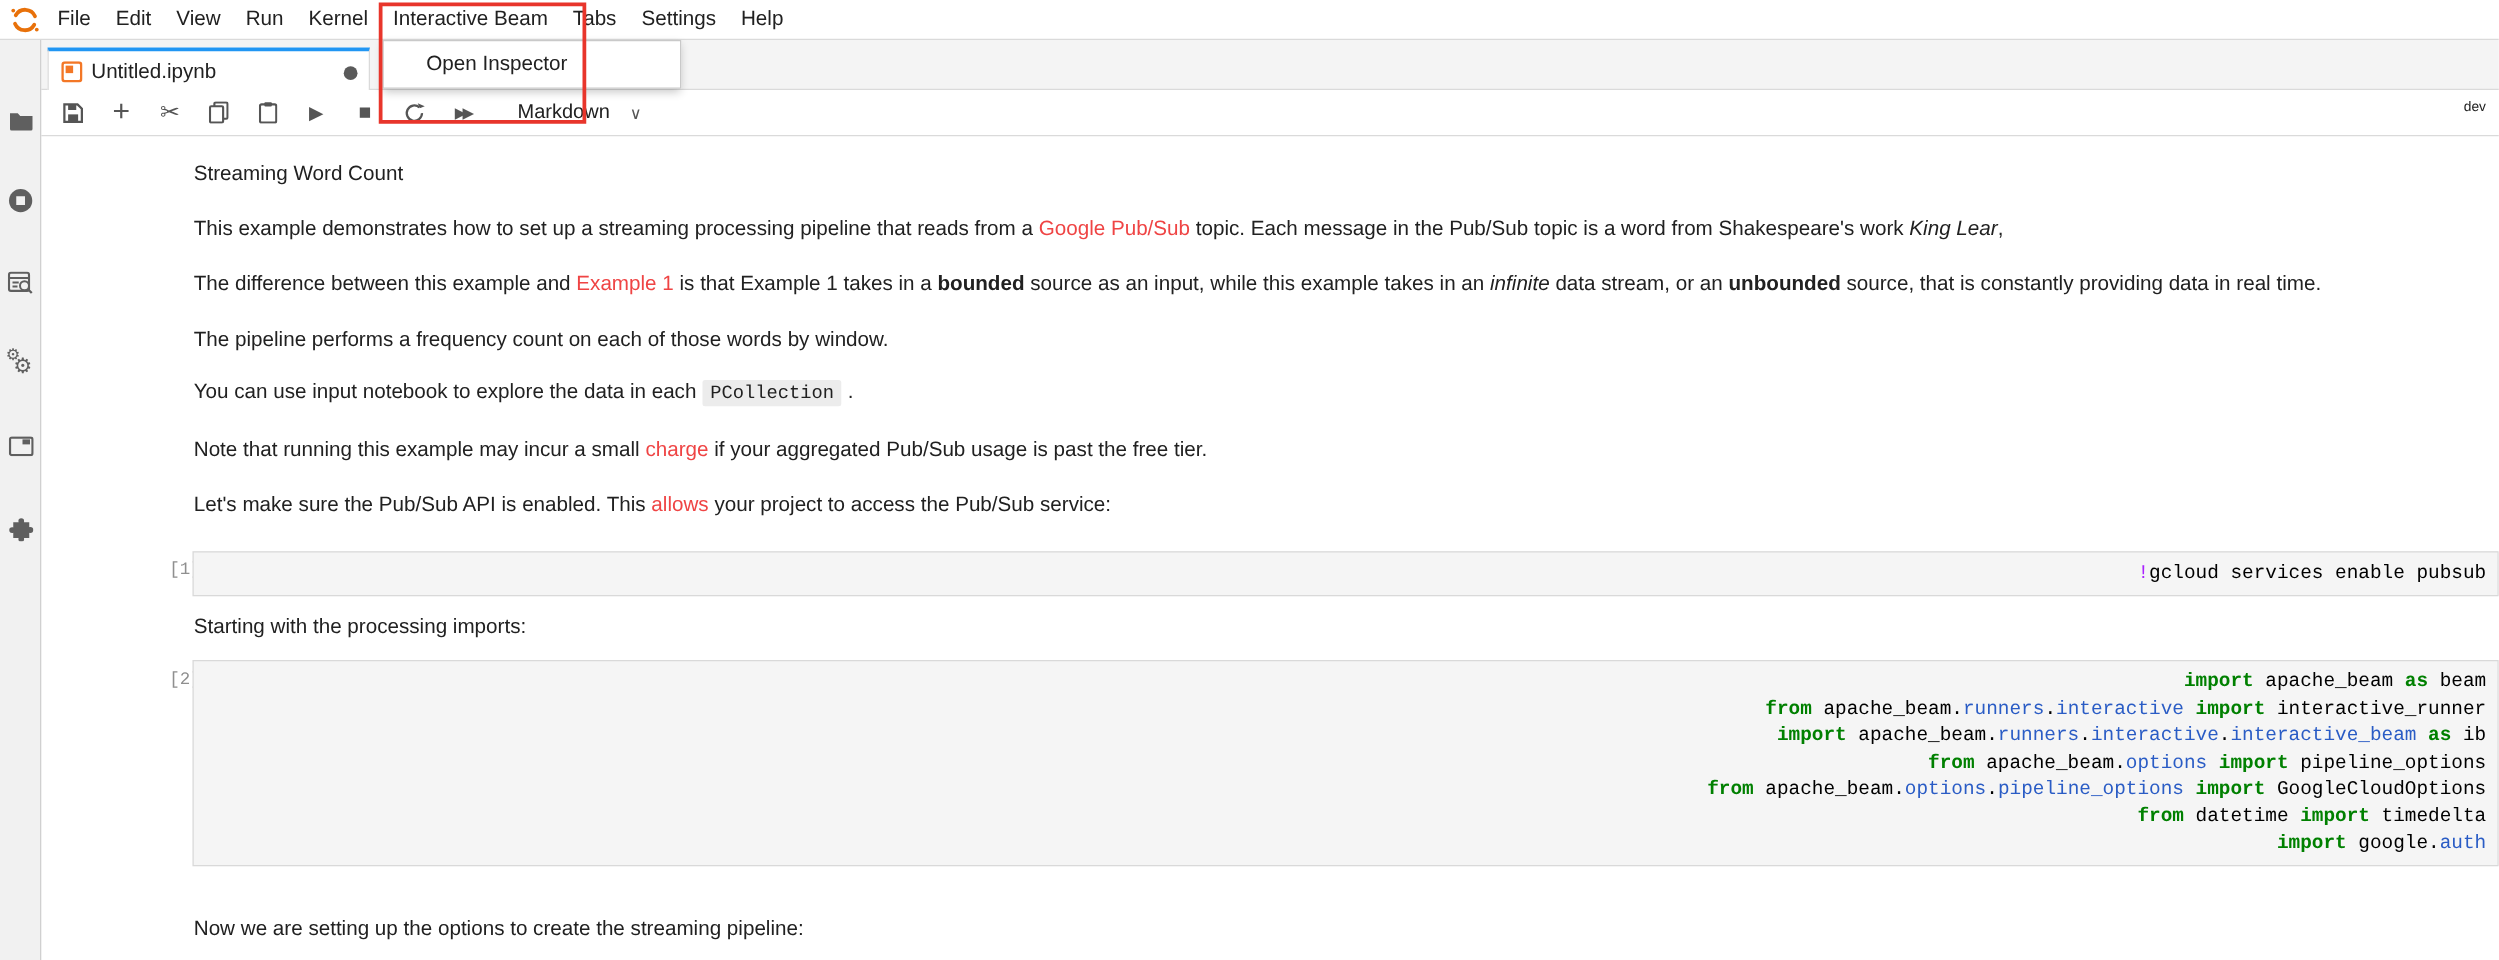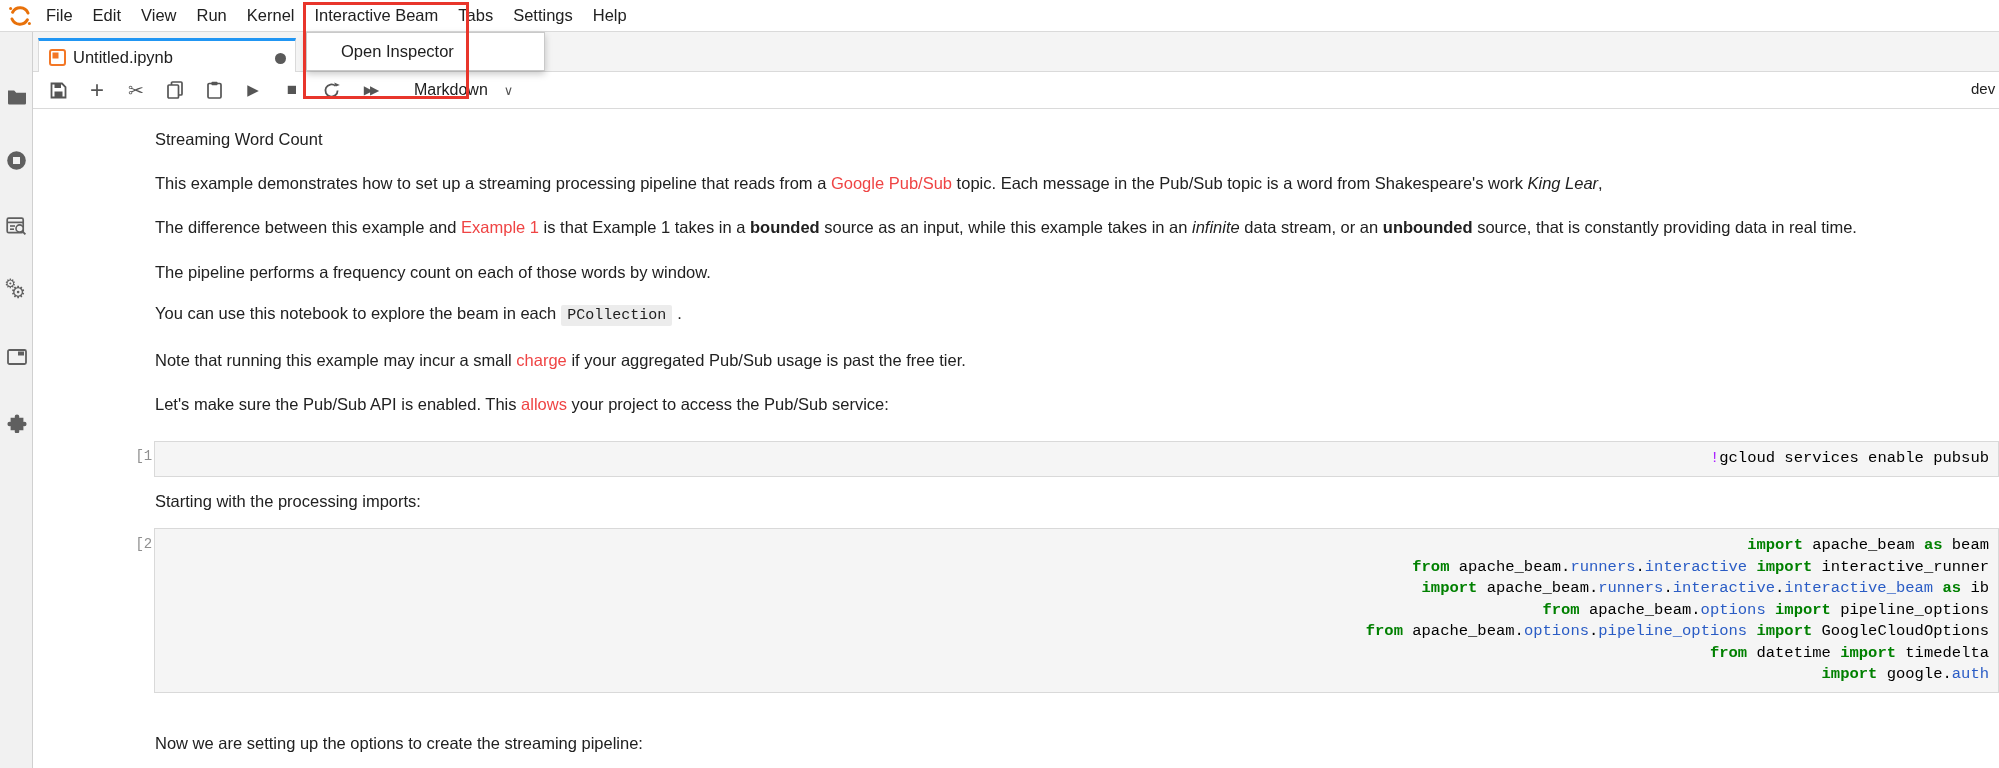--- a/index.html
+++ b/index.html
@@ -49,21 +49,21 @@
     position:absolute; left:33px; top:72px; width:1966px; height:37px;
     background:#fff; border-bottom:1px solid #dadada;
     display:flex; align-items:center; padding-left:16px; z-index:5;
   }
   .tbtn { width:18px; height:22px; margin-right:21px; display:flex; align-items:center; justify-content:center; color:#555; font-size:16px; }
   .tbtn.run-glyph { font-size:15px; }
   .tbtn.stop-glyph { font-size:17px; }
   .ffwd { letter-spacing:-3px; font-size:12px; white-space:nowrap; }
   .celltype { margin-left:14px; font-size:16px; color:#212121; }
   .chev { margin-left:16px; font-size:13px; color:#555; }
-  .kernel-label { position:absolute; right:2px; top:8px; font-size:15px; color:#212121; width:26px; overflow:hidden; white-space:nowrap; }
+  .kernel-label { position:absolute; right:2px; top:8px; font-size:11px; color:#212121; width:26px; overflow:hidden; white-space:nowrap; }
 
   
   .dropdown {
     position:absolute; left:306px; top:32px; width:239px; height:39px;
     background:#fff; border:1px solid #c9c9c9; box-shadow:0 3px 7px rgba(0,0,0,.22);
     z-index:40;
   }
   .dropdown-item { font-size:16.5px; line-height:37px; padding-left:34px; white-space:nowrap; }
 
   
@@ -216,21 +216,21 @@
   <div class="dropdown-item">Open Inspector</div>
 </div>
 
 <div class="annotation"></div>
 
 <div class="content">
   <div class="md" style="top: 21px;"><span>Streaming Word Count</span></div>
   <div class="md" style="top: 65px;"><span>This example demonstrates how to set up a streaming processing pipeline that reads from a </span><a class="link">Google Pub/Sub</a><span> topic. Each message in the Pub/Sub topic is a word from Shakespeare's work </span><span class="i">King Lear</span><span>,</span></div>
   <div class="md" style="top: 109px;"><span>The difference between this example and </span><a class="link">Example 1</a><span> is that Example 1 takes in a </span><span class="b">bounded</span><span> source as an input, while this example takes in an </span><span class="i">infinite</span><span> data stream, or an </span><span class="b">unbounded</span><span> source, that is constantly providing data in real time.</span></div>
   <div class="md" style="top: 154px;"><span>The pipeline performs a frequency count on each of those words by window.</span></div>
-  <div class="md" style="top: 195px;"><span>You can use this notebook to explore the beam in each</span><span class="chip">PCollection</span><span>.</span></div>
+  <div class="md" style="top: 195px;"><span>You can use input notebook to explore the data in each</span><span class="chip">PCollection</span><span>.</span></div>
   <div class="md" style="top: 242px;"><span>Note that running this example may incur a small </span><a class="link">charge</a><span> if your aggregated Pub/Sub usage is past the free tier.</span></div>
   <div class="md" style="top: 286px;"><span>Let's make sure the Pub/Sub API is enabled. This </span><a class="link">allows</a><span> your project to access the Pub/Sub service:</span></div>
 
   <div class="prompt" style="top: 339px;">[1]:</div>
   <div class="code-box" style="top: 332px;">
       <div class="code-line"><span class="meta">!</span><span>gcloud services enable pubsub</span></div>
     </div>
 
   <div class="md" style="top: 383px;"><span>Starting with the processing imports:</span></div>
 

